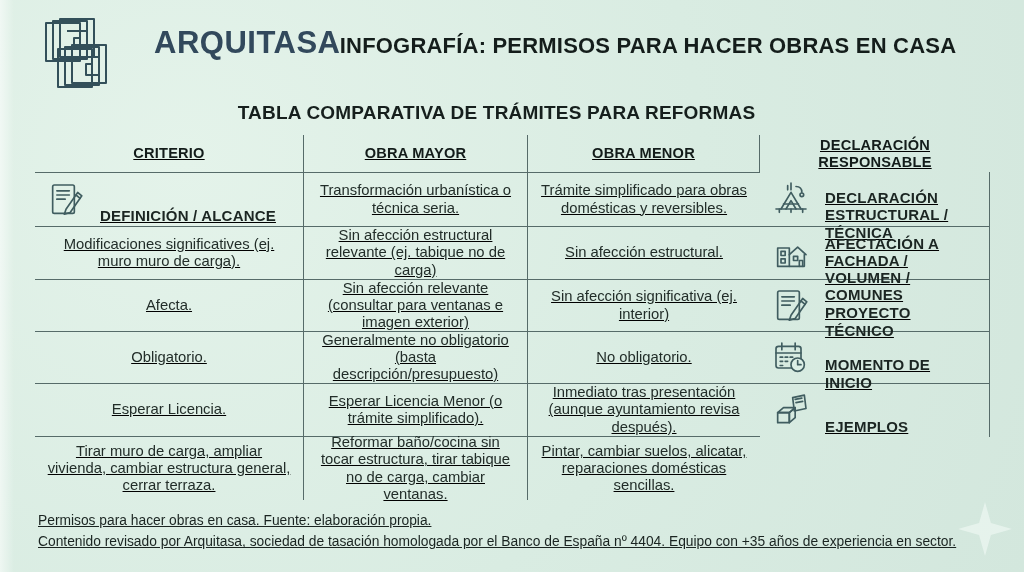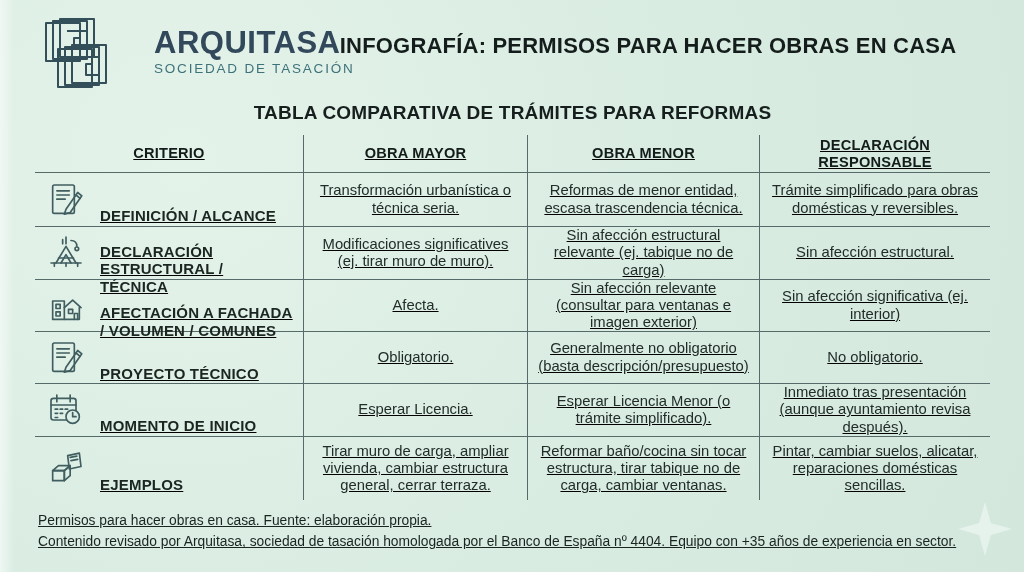--- a/index.html
+++ b/index.html
@@ -12,21 +12,21 @@
     background:linear-gradient(90deg, rgba(255,255,255,.55), rgba(255,255,255,0));pointer-events:none;}
 
   
   .logo{position:absolute;left:36px;top:13px;width:84px;height:80px;}
   .brand{position:absolute;left:130px;top:27px;margin-left:24px;}
   .brand-name{font-size:31px;font-weight:800;color:#32495c;letter-spacing:.5px;line-height:1;}
   .brand-tag{font-size:13.5px;font-weight:500;color:#3e727a;letter-spacing:1.8px;margin-top:3px;}
   .main-title{position:absolute;left:300px;right:28px;top:33px;text-align:center;
     font-size:22px;font-weight:800;color:#141d1b;letter-spacing:.2px;}
 
-  .subtitle{position:absolute;left:35px;top:102px;width:955px;text-align:center;
+  .subtitle{position:absolute;left:19px;top:102px;width:955px;text-align:center;
     font-size:19px;font-weight:800;color:#161f1d;letter-spacing:.2px;}
 
   
   .table{position:absolute;left:35px;top:135px;width:955px;
     display:grid;grid-template-columns:269px 224px 232px 230px;
     grid-template-rows:37px 55px 53px 52px 52px 53px 63px;text-decoration:underline;}
   .cell{display:flex;align-items:center;justify-content:center;text-align:center;
     padding:2px 10px;box-sizing:border-box;color:#222d29;font-size:14.8px;line-height:1.16;}
   .cell.vline{border-right:1.5px solid #566b69;}
   .cell.hline{border-bottom:1.5px solid #566b69;}
@@ -56,21 +56,20 @@
   <g stroke-linejoin="round">
     <rect x="22" y="36" width="34" height="38"></rect>
     <rect x="29" y="34" width="34" height="38"></rect>
     <rect x="36" y="32" width="34" height="38"></rect>
     <path d="M43 44 h20 v18 h-13 v-11 h7"></path>
   </g>
 </svg>
 
 <div class="brand">
   <div class="brand-name">ARQUITASA</div>
-  <div class="brand-tag">SOCIEDAD DE TASACIÓN</div>
 </div>
 
 <div class="main-title">INFOGRAFÍA: PERMISOS PARA HACER OBRAS EN CASA</div>
 
 <div class="subtitle">TABLA COMPARATIVA DE TRÁMITES PARA REFORMAS</div>
 
 <div class="table">
 
   <div class="cell th vline">CRITERIO</div>
   <div class="cell th vline">OBRA MAYOR</div>
@@ -82,39 +81,38 @@
       <svg viewBox="0 0 48 48">
           <rect x="8" y="6" width="26" height="34" rx="2"></rect>
           <path d="M13 13h15M13 18h15M13 23h10"></path>
           <path d="M24 35 38 15l5 4-14 20-7 2z"></path>
           <path d="M36 18l5 4"></path>
         </svg>
     </span>
     <span class="label">DEFINICIÓN / ALCANCE</span>
   </div>
   <div class="cell vline hline" style="border-top:1.5px solid #566b69;">Transformación urbanística o técnica seria.</div>
-  <div class="cell vline hline" style="border-top:1.5px solid #566b69;">Reformas de menor entidad, escasa trascendencia técnica.</div>
   <div class="cell hline" style="border-top:1.5px solid #566b69;">Trámite simplificado para obras domésticas y reversibles.</div>
 
   <div class="cell crit vline hline">
     <span class="icon">
       <svg viewBox="0 0 48 48">
           <path d="M6 36h36"></path>
           <path d="M12 36 24 16 36 36"></path>
           <path d="M18 36 24 26 30 36"></path>
           <path d="M15 30h18"></path>
           <path d="M10 36v4M38 36v4M24 36v4"></path>
           <path d="M20 8v5M24 5v8"></path>
           <path d="M30 9q7 0 7 7"></path>
           <circle cx="37" cy="19" r="2.2"></circle>
         </svg>
     </span>
     <span class="label">DECLARACIÓN ESTRUCTURAL / TÉCNICA</span>
   </div>
-  <div class="cell vline hline">Modificaciones significatives (ej. tirar muro de muro).</div>
+  <div class="cell vline hline">Modificaciones significatives (ej. muro muro de carga).</div>
   <div class="cell vline hline">Sin afección estructural relevante (ej. tabique no de carga)</div>
   <div class="cell hline">Sin afección estructural.</div>
 
   <div class="cell crit vline hline">
     <span class="icon">
       <svg viewBox="0 0 48 48">
           <path d="M8 40V18h14v22"></path>
           <path d="M22 26l10-9 10 9"></path>
           <path d="M40 26v14H8"></path>
           <rect x="12" y="22" width="5" height="5"></rect>

